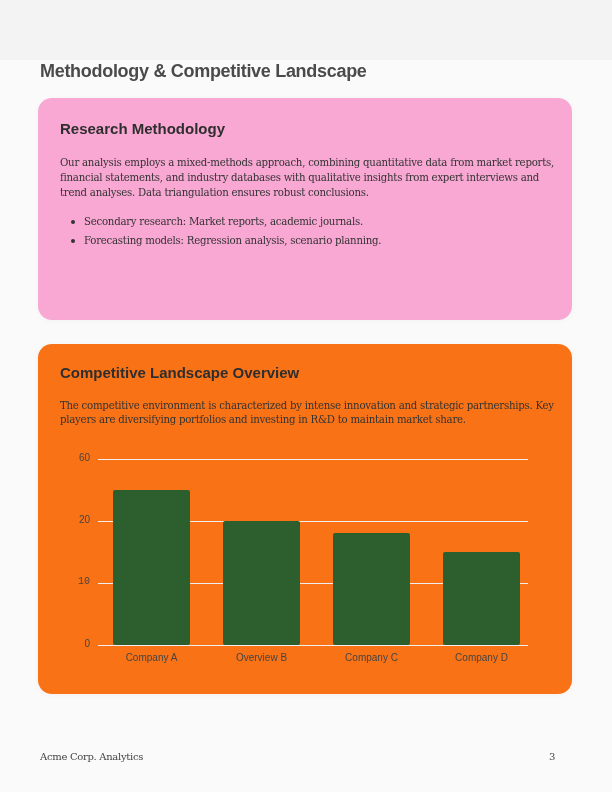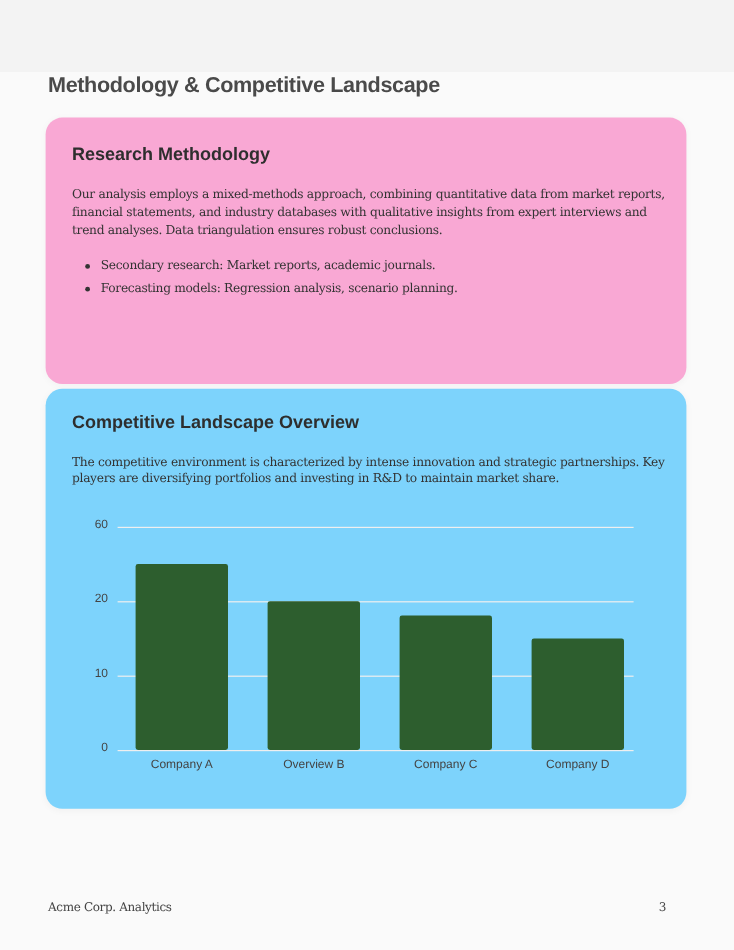--- a/index.html
+++ b/index.html
@@ -18,21 +18,21 @@
       font-family: "Liberation Sans", sans-serif;
       font-size: 18px; font-weight: bold; color: #4a4a4a;
       letter-spacing: -0.3px;
       margin-top: 43px;
     }
     .card {
       position: absolute; left: 38px; width: 534px;
       border-radius: 14px;
     }
     .card-1 { top: 98px; height: 222px; background: #f9a8d4; box-shadow: 0 1px 6px rgba(0,0,0,0.03); }
-    .card-2 { top: 324px; height: 350px; background: #7dd3fc; box-shadow: 0 1px 6px rgba(0,0,0,0.04); }
+    .card-2 { top: 344px; height: 350px; background: #f97316; box-shadow: 0 1px 6px rgba(0,0,0,0.04); }
     .card-title {
       position: absolute; left: 22px;
       font-family: "Liberation Sans", sans-serif;
       font-size: 15px; font-weight: bold; color: #2e2e2e;
     }
     .card-1 .card-title { top: 22px; }
     .card-2 .card-title { top: 20px; }
     .para {
       position: absolute; left: 22px; width: 494px;
       font-size: 10.2px; color: #333; letter-spacing: -0.25px;
@@ -85,21 +85,21 @@
     </ul>
   </div>
 
   <div class="card card-2">
     <div class="card-title">Competitive Landscape Overview</div>
     <div class="para">The competitive environment is characterized by intense innovation and strategic partnerships. Key players are diversifying portfolios and investing in R&amp;D to maintain market share.</div>
     <div class="chart" id="chart">
         <div class="gridline" style="left: 60px; width: 430px; top: 301px;"></div>
         <div class="ytick" style="left: 22px; top: 294px;">0</div>
         <div class="gridline" style="left: 60px; width: 430px; top: 239px;"></div>
-        <div class="ytick" style="left: 22px; top: 232px;">10</div>
+        <div class="ytick" style="left: 22px; top: 232px; font-family: Liberation Mono, monospace;">10</div>
         <div class="gridline" style="left: 60px; width: 430px; top: 177px;"></div>
         <div class="ytick" style="left: 22px; top: 170px;">20</div>
         <div class="gridline" style="left: 60px; width: 430px; top: 115px;"></div>
         <div class="ytick" style="left: 22px; top: 108px;">60</div>
         <div class="bar" style="left: 75px; top: 146px; width: 77px; height: 155px; background: rgb(45, 94, 46);"></div>
         <div class="xlabel" style="left: 63.5px; top: 308px;">Company A</div>
         <div class="bar" style="left: 185px; top: 177px; width: 77px; height: 124px; background: rgb(45, 94, 46);"></div>
         <div class="xlabel" style="left: 173.5px; top: 308px;">Overview B</div>
         <div class="bar" style="left: 295px; top: 189.4px; width: 77px; height: 111.6px; background: rgb(45, 94, 46);"></div>
         <div class="xlabel" style="left: 283.5px; top: 308px;">Company C</div>

